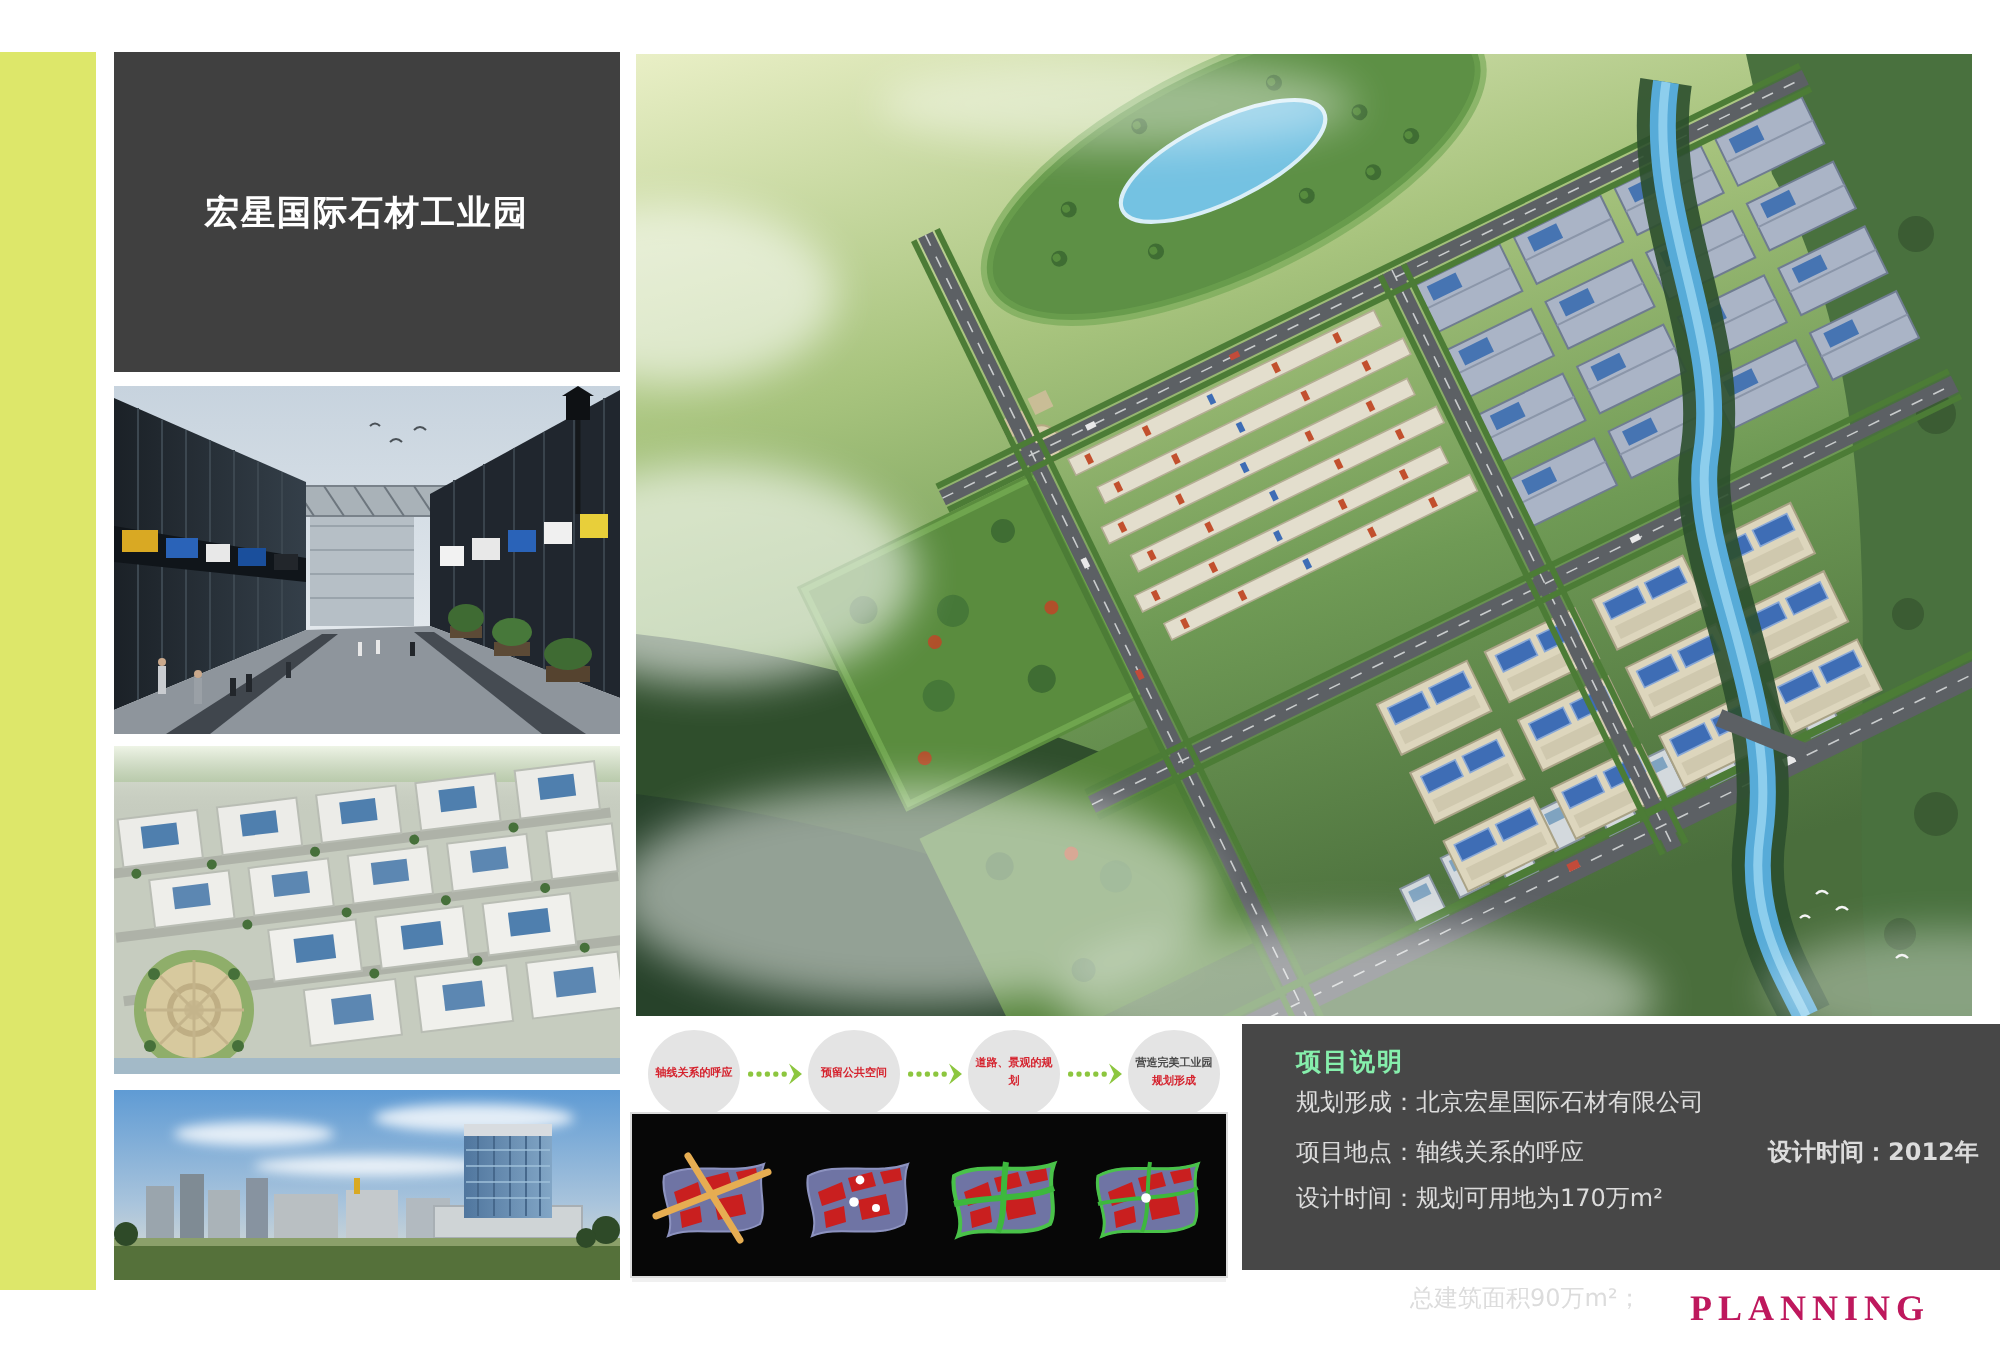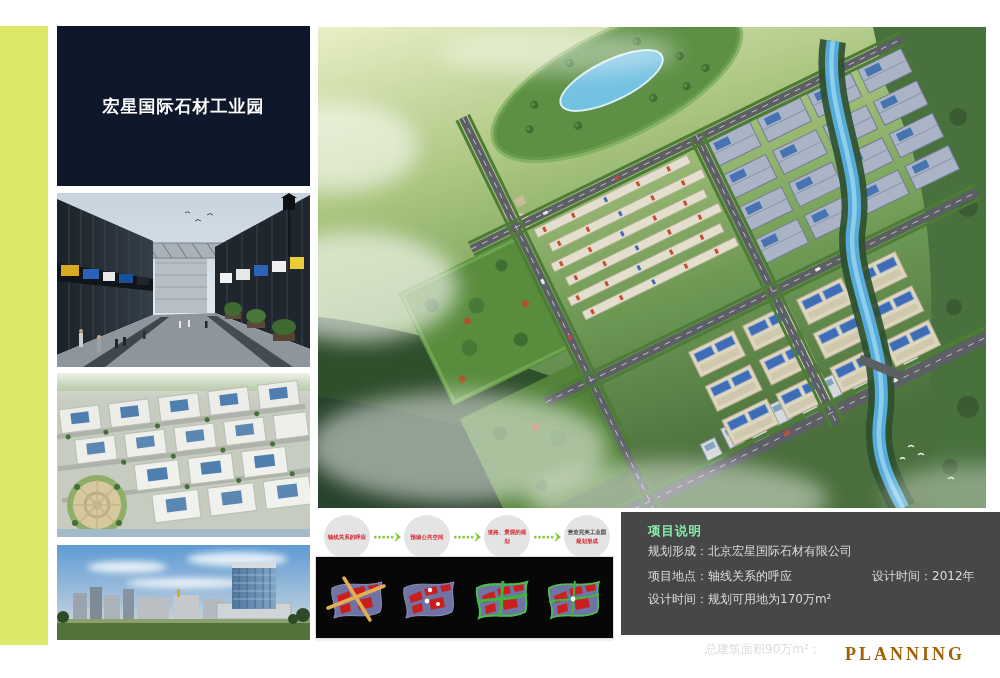--- a/index.html
+++ b/index.html
@@ -2,21 +2,21 @@
 <html><head>
 <meta charset="utf-8">
 <style>
   html,body{margin:0;padding:0;background:#ffffff;}
   .page{
     position:relative;width:1000px;height:678px;background:#ffffff;overflow:hidden;
     font-family:"DejaVu Sans","Liberation Sans",sans-serif;
   }
   .accent-stripe{position:absolute;left:0;top:26px;width:48px;height:619px;background:#dde76a;}
   .title-box{
-    position:absolute;left:57px;top:26px;width:253px;height:160px;background:#0f172a;
+    position:absolute;left:57px;top:26px;width:253px;height:160px;background:#404040;
     display:flex;align-items:center;justify-content:center;
   }
   .title-box h1{margin:0;font-size:17px;font-weight:600;color:#ffffff;letter-spacing:1px;}
   .photo{position:absolute;left:57px;width:253px;overflow:hidden;background:#dfe3e6;}
   .photo svg{display:block;width:100%;height:100%;}
   .photo-street{top:193px;height:174px;}
   .photo-aerial{top:373px;height:164px;}
   .photo-skyline{top:545px;height:95px;}
   .master-plan{position:absolute;left:318px;top:27px;width:668px;height:481px;overflow:hidden;}
   .master-plan svg{display:block;width:100%;height:100%;}
@@ -43,23 +43,23 @@
   .info-box{
     position:absolute;left:621px;top:512px;width:379px;height:123px;background:#474747;
     color:#dcdcdc;font-size:12px;
   }
   .info-heading{position:absolute;left:27px;top:11px;color:#86efac;font-weight:700;font-size:12.5px;letter-spacing:1px;}
   .info-line{position:absolute;left:27px;white-space:nowrap;}
   .info-line.l1{top:31px;}
   .info-line.l2{top:56px;}
   .info-line.l3{top:79px;}
   .info-line.l4{top:101px;padding-left:57px;margin-top:28px;}
-  .info-time{position:absolute;left:224px;top:0;white-space:nowrap;}
+  .info-time{position:absolute;left:236px;top:0;white-space:nowrap;font-weight:bold;}
   .planning-footer{
-    position:absolute;right:35px;top:644px;color:#a16207;font-weight:700;font-size:18px;
+    position:absolute;right:35px;top:644px;color:#be185d;font-weight:700;font-size:18px;
     letter-spacing:3px;font-family:"Liberation Serif","DejaVu Serif",serif;
   }
 </style>
 </head>
 <body>
 
 <div class="page">
 
   <svg width="0" height="0" style="position:absolute" aria-hidden="true">
     <defs>

